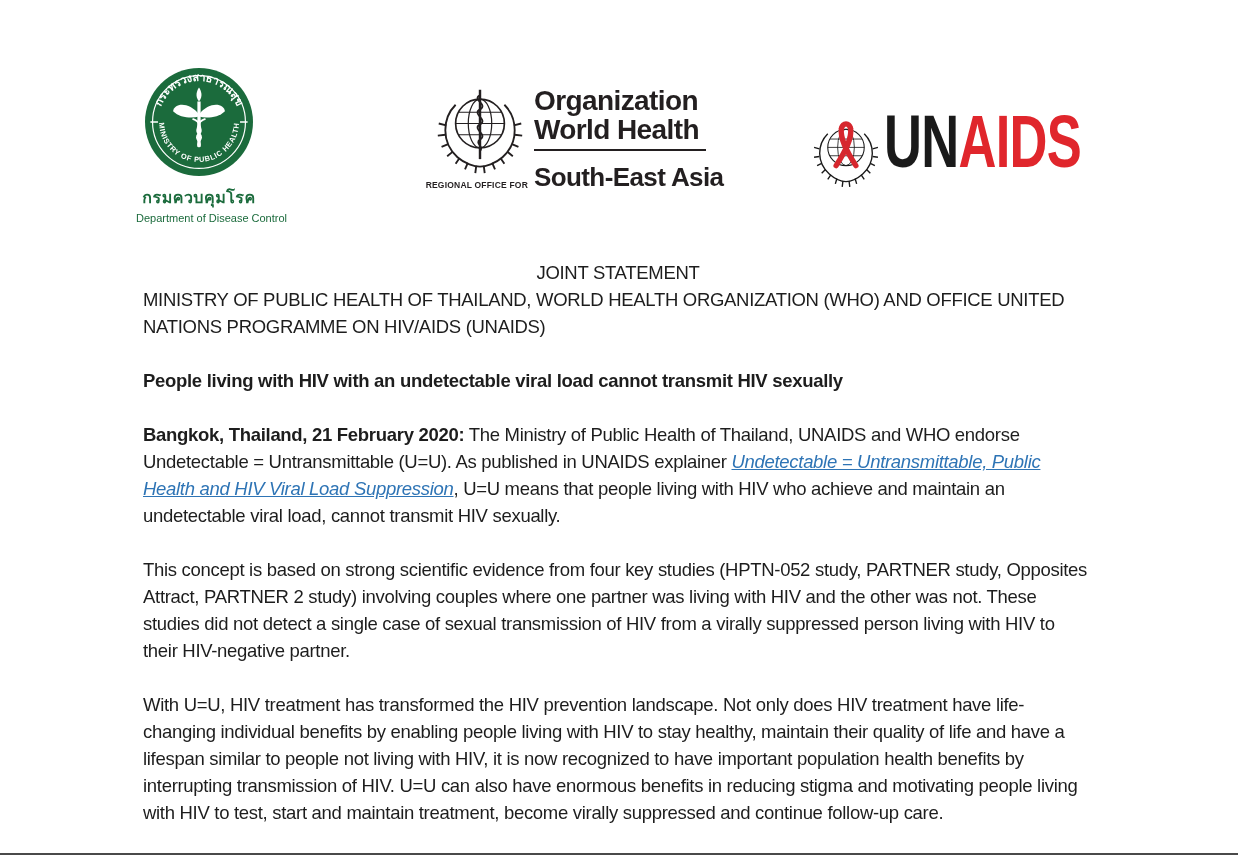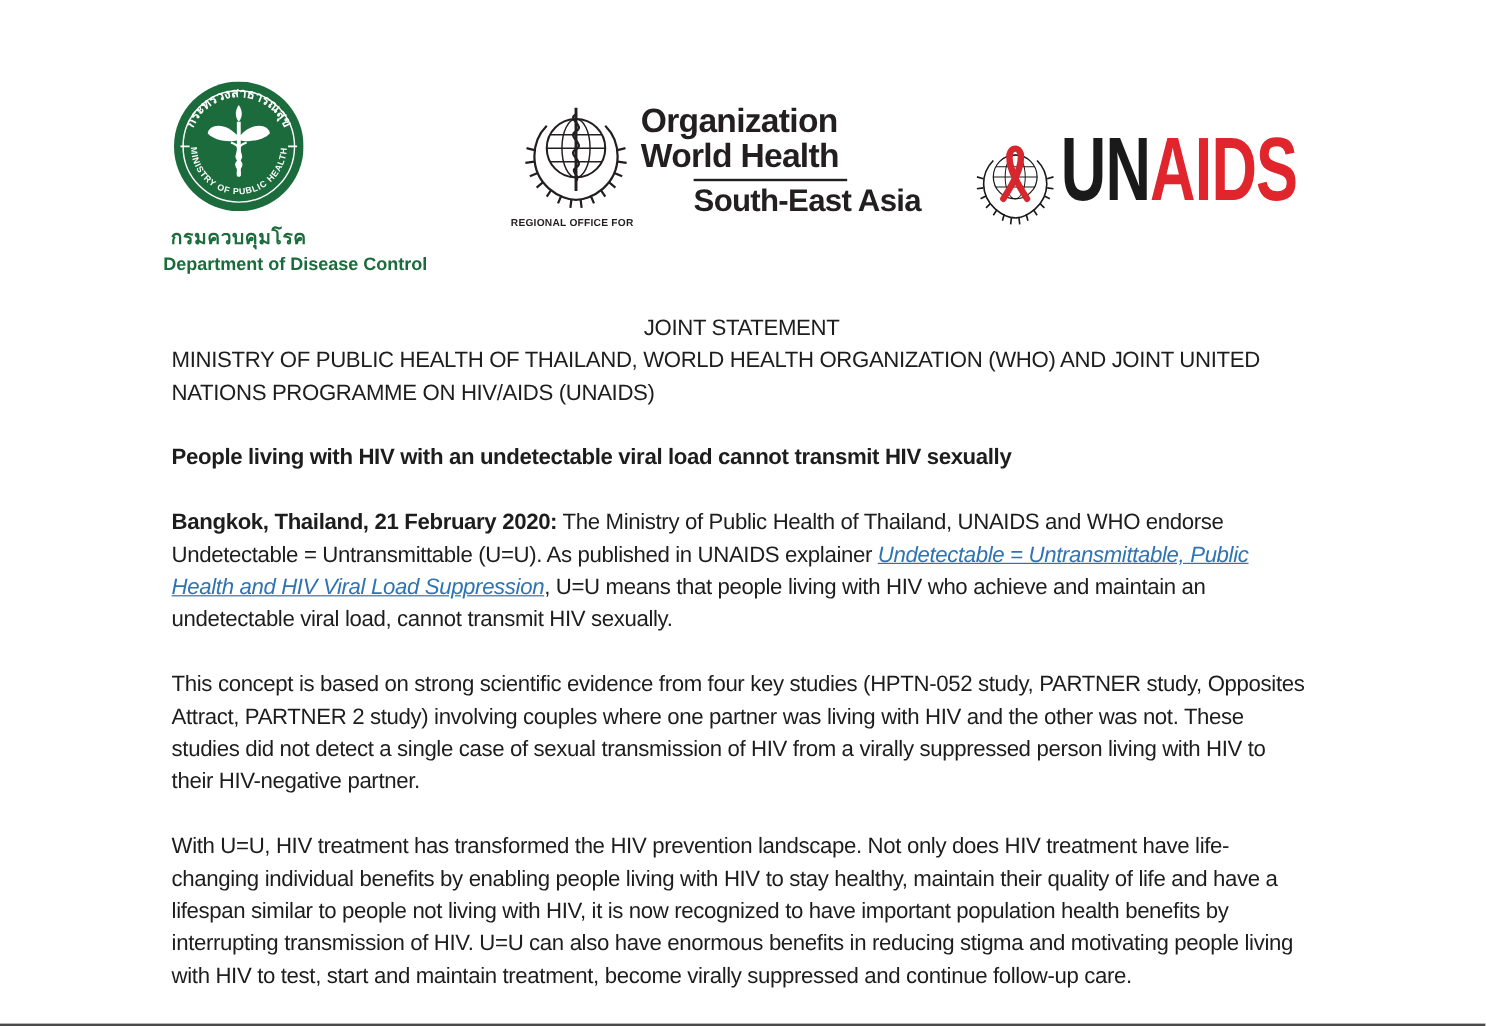--- a/index.html
+++ b/index.html
@@ -17,33 +17,33 @@
   .page-edge{position:absolute;left:0;right:0;bottom:0;height:2px;background:#4a4a4a;}
 
   
   .logos{position:absolute;left:0;top:0;width:100%;height:240px;}
 
   
   .moph{position:absolute;left:136px;top:68px;width:126px;text-align:center;}
   .moph-seal{width:108px;height:108px;display:block;margin:0 auto;}
   .moph-thai{font-size:16px;font-weight:bold;color:var(--green);white-space:nowrap;
     margin-top:9px;letter-spacing:0.5px;}
-  .moph-eng{font-size:15px;font-weight:bold;color:var(--green);white-space:nowrap;margin-top:2px;}
+  .moph-eng{font-size:11px;font-weight:normal;color:var(--green);white-space:nowrap;margin-top:2px;}
 
   
   .who{position:absolute;left:424px;top:86px;display:flex;align-items:flex-start;}
   .who-left{width:104px;display:flex;flex-direction:column;align-items:flex-end;}
   .who-emblem{width:96px;height:90px;display:block;}
   .who-office{font-size:8.5px;font-weight:bold;color:var(--ink);white-space:nowrap;
     margin-top:4px;letter-spacing:0.2px;}
   .who-right{margin-left:6px;width:172px;}
   .who-name{font-size:28px;line-height:29px;font-weight:bold;color:var(--ink);
     letter-spacing:-0.6px;white-space:nowrap;}
-  .who-region{border-top:2px solid var(--ink);margin-top:5px;padding-top:1px;
-    font-size:26px;font-weight:bold;color:var(--ink);letter-spacing:-0.6px;white-space:nowrap;margin-left:44px;}
+  .who-region{border-top:2px solid var(--ink);margin-top:5px;padding-top:11px;
+    font-size:26px;font-weight:bold;color:var(--ink);letter-spacing:-0.6px;white-space:nowrap;}
 
   
   .unaids{position:absolute;left:808px;top:104px;display:flex;align-items:flex-start;}
   .unaids-emblem{width:76px;height:82px;display:block;margin-top:10px;}
   .unaids-word{font-size:75px;line-height:75px;font-weight:bold;letter-spacing:-1px;
     transform:scaleX(0.70);transform-origin:0 0;white-space:nowrap;}
   .unaids-word .un{color:#1a1a1a;}
   .unaids-word .aids{color:var(--unaids-red);}
 
   
@@ -130,21 +130,21 @@
           <path d="M44,17 C42,30 50,46 63,66"></path>
           <path d="M56,17 C58,30 50,46 37,66"></path>
         </g>
       </svg>
       <div class="unaids-word"><span class="un">UN</span><span class="aids">AIDS</span></div>
     </div>
   </div>
 
   <div class="doc">
 
-    <p><span class="title-line1">JOINT STATEMENT</span><span>MINISTRY OF PUBLIC HEALTH OF THAILAND, WORLD HEALTH ORGANIZATION (WHO) AND JOINT UNITED NATIONS PROGRAMME ON HIV/AIDS (UNAIDS)</span></p>
+    <p><span class="title-line1">JOINT STATEMENT</span><span>MINISTRY OF PUBLIC HEALTH OF THAILAND, WORLD HEALTH ORGANIZATION (WHO) AND OFFICE UNITED NATIONS PROGRAMME ON HIV/AIDS (UNAIDS)</span></p>
 
     <p class="headline">People living with HIV with an undetectable viral load cannot transmit HIV sexually</p>
 
     <p><span class="lead-bold">Bangkok, Thailand, 21 February 2020:</span><span> The Ministry of Public Health of Thailand, UNAIDS and WHO endorse Undetectable = Untransmittable (U=U). As published in UNAIDS explainer </span><a class="doc-link" href="#">Undetectable = Untransmittable, Public Health and HIV Viral Load Suppression</a><span>, U=U means that people living with HIV who achieve and maintain an undetectable viral load, cannot transmit HIV sexually.</span></p>
 
     <p>This concept is based on strong scientific evidence from four key studies (HPTN-052 study, PARTNER study, Opposites Attract, PARTNER 2 study) involving couples where one partner was living with HIV and the other was not. These studies did not detect a single case of sexual transmission of HIV from a virally suppressed person living with HIV to their HIV-negative partner.</p>
 
     <p>With U=U, HIV treatment has transformed the HIV prevention landscape. Not only does HIV treatment have life-changing individual benefits by enabling people living with HIV to stay healthy, maintain their quality of life and have a lifespan similar to people not living with HIV, it is now recognized to have important population health benefits by interrupting transmission of HIV. U=U can also have enormous benefits in reducing stigma and motivating people living with HIV to test, start and maintain treatment, become virally suppressed and continue follow-up care.</p>
 
   </div>

